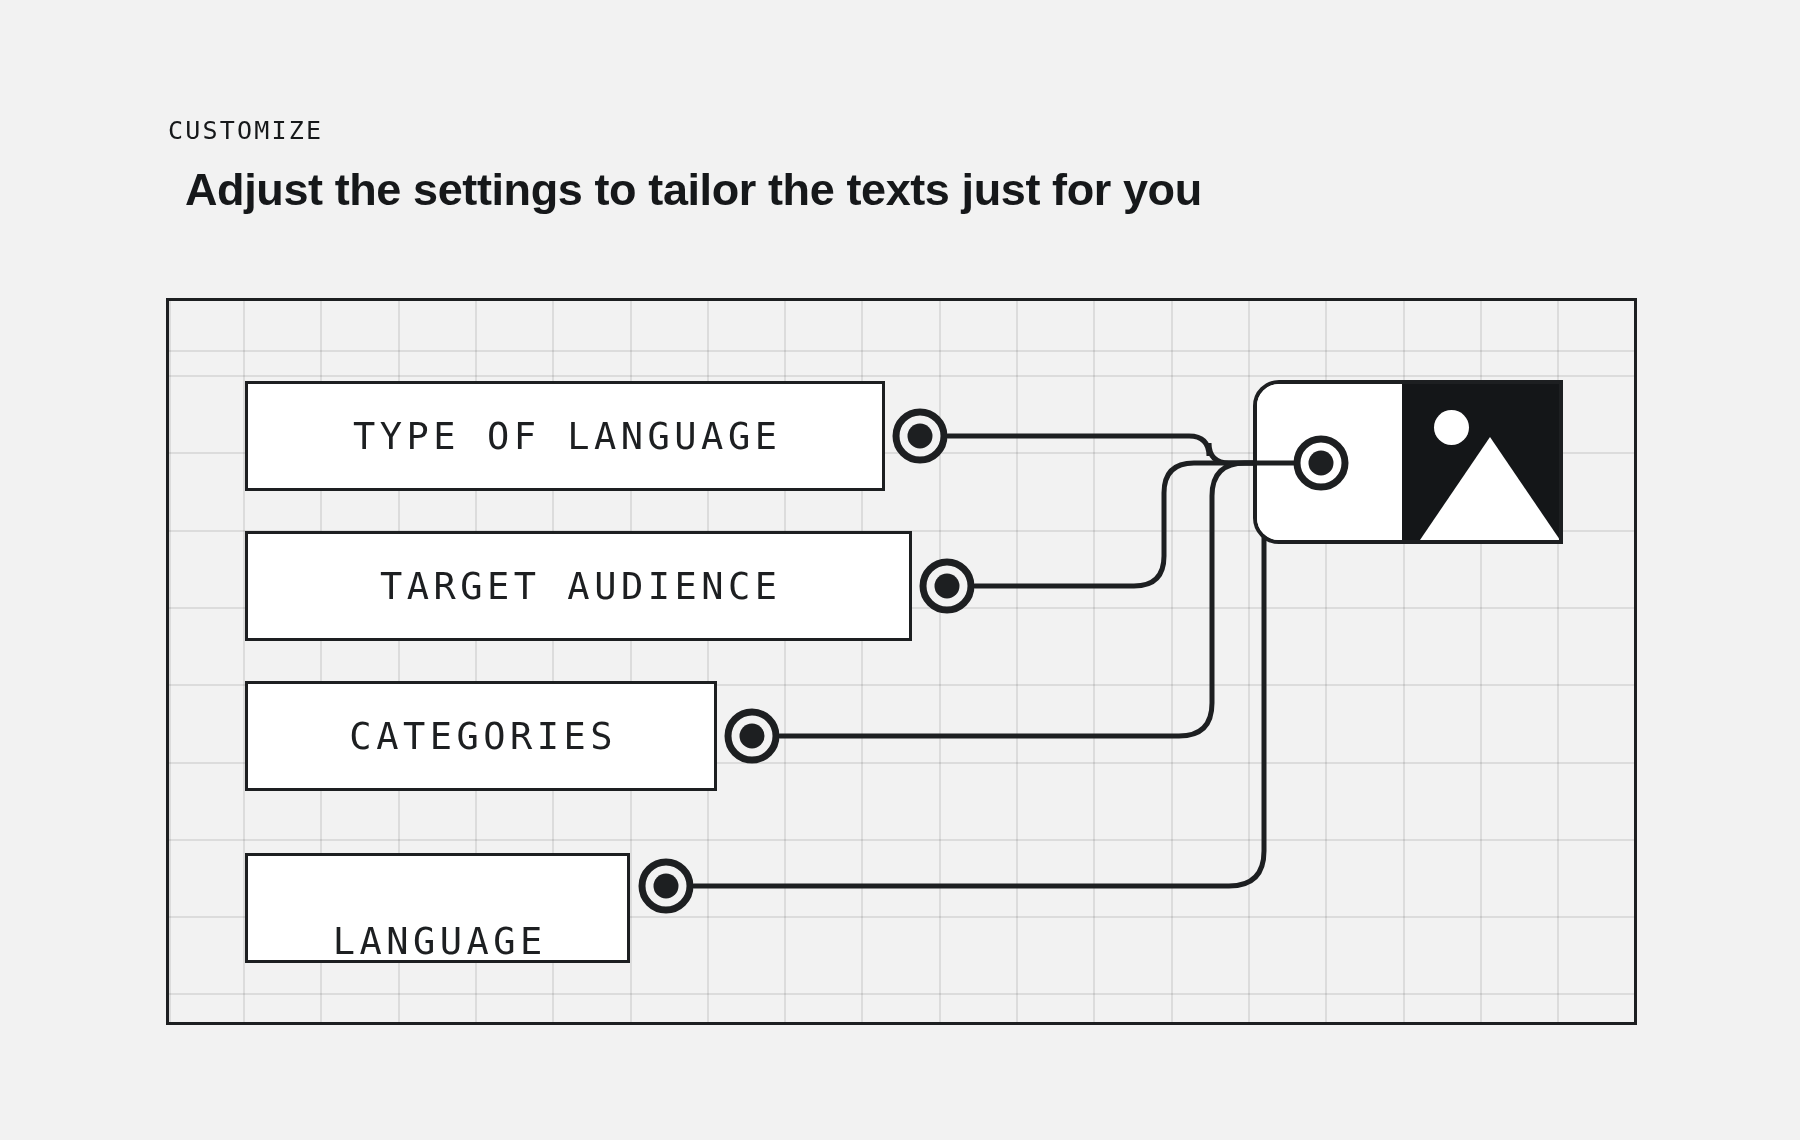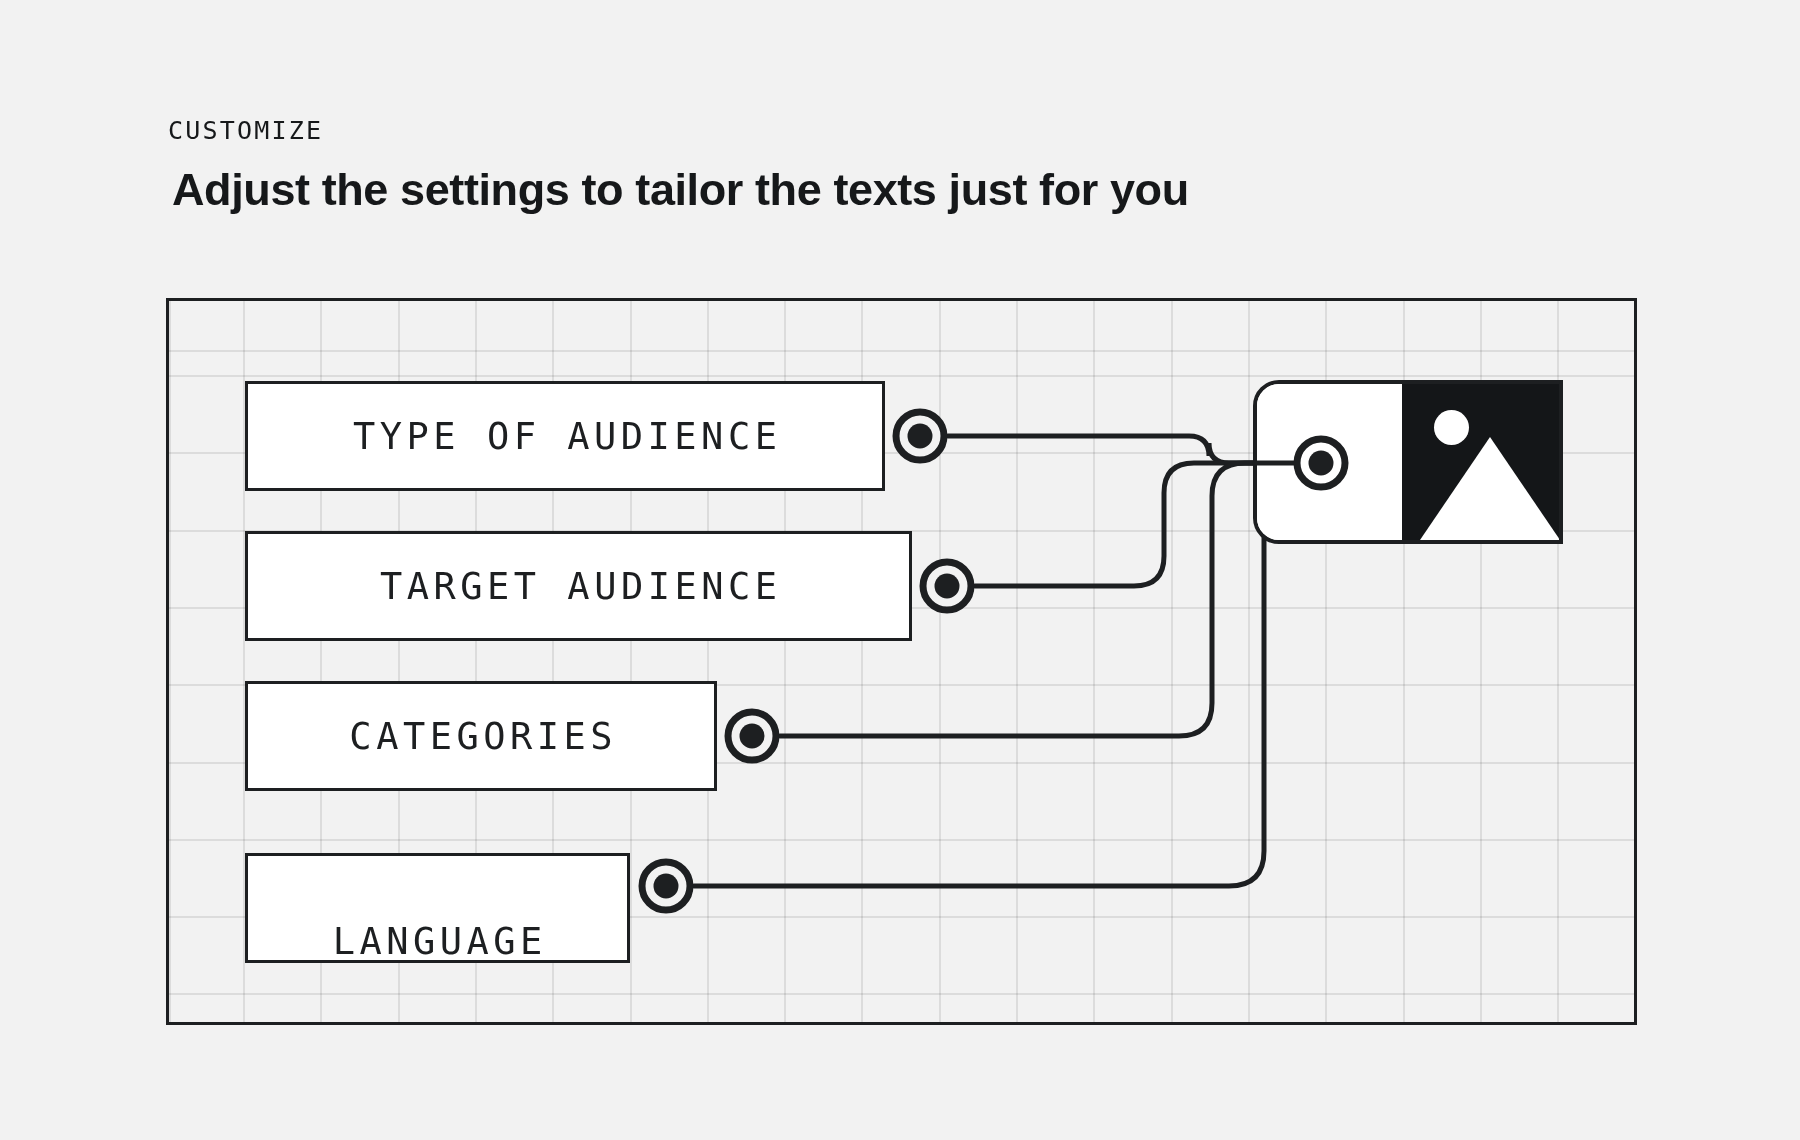--- a/index.html
+++ b/index.html
@@ -37,21 +37,21 @@
     margin: 0 0 22px 0;
     white-space: nowrap;
   }
   .headline {
     font-family: "Liberation Sans", sans-serif;
     font-size: 45px;
     font-weight: bold;
     letter-spacing: -0.4px;
     color: #16181a;
     line-height: 1.12;
-    margin: 4px;
+    margin: 17px;
     white-space: nowrap;
   }
 
   
   .panel {
     position: absolute;
     left: 166px;
     top: 298px;
     width: 1471px;
     height: 727px;
@@ -193,21 +193,21 @@
         </g>
       </g>
 
       <g>
         <circle cx="1152" cy="162" r="24" fill="#ffffff" stroke="#1d1f21" stroke-width="7"></circle>
         <circle cx="1152" cy="162" r="12.5" fill="#1d1f21"></circle>
       </g>
     </svg>
 
     <div class="opt-box box-0">
-      <span class="opt-label">TYPE OF AUDIENCE</span>
+      <span class="opt-label">TYPE OF LANGUAGE</span>
     </div>
     <div class="opt-box box-2">
       <span class="opt-label">CATEGORIES</span>
     </div>
     <div class="opt-box box-1">
       <span class="opt-label">TARGET AUDIENCE</span>
     </div>
     <div class="opt-box box-3">
       <span class="opt-label">LANGUAGE</span>
     </div>

